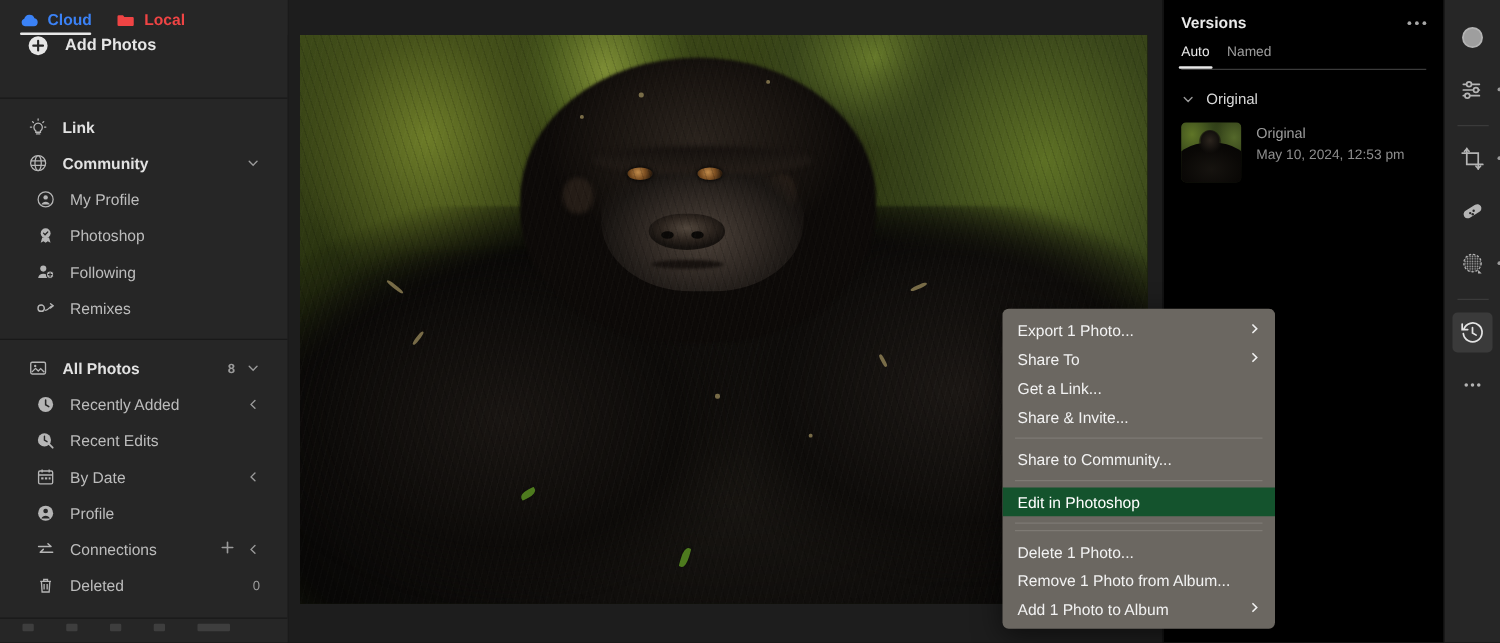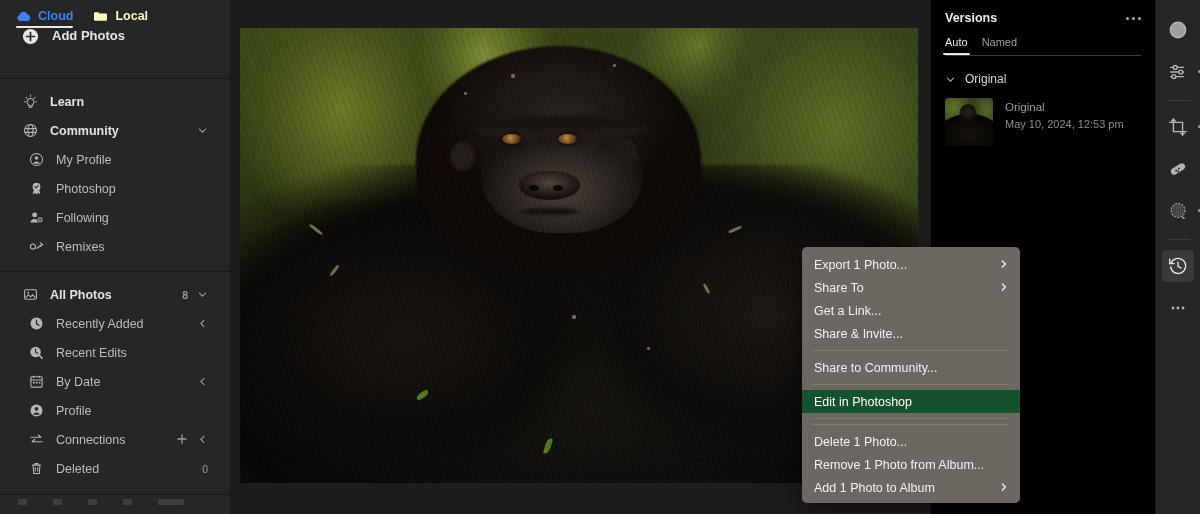--- a/index.html
+++ b/index.html
@@ -15,21 +15,21 @@
   .sidebar {
     position: absolute; left: 0; top: 0; width: 231px; height: 514px;
     background: #262626; border-right: 1px solid #191919;
   }
   .src-tabs {
     height: 28px; display: flex; align-items: flex-end; gap: 20px;
     padding: 0 16px; background: #262626;
   }
   .src-tab {
     display: flex; align-items: center; gap: 7px;
-    font-size: 12.5px; font-weight: bold; color: #fef9c3;
+    font-size: 12.5px; font-weight: bold; color: #ef4444;
     padding-bottom: 5px; position: relative; cursor: pointer;
   }
   .src-tab.active { color: #3b82f6; }
   .src-tab.active::after {
     content: ""; position: absolute; left: 0; right: 0; bottom: 0;
     height: 2px; background: #e8e8e8; border-radius: 1px;
   }
   .src-tab svg { display: block; }
 
   .add-photos {
@@ -293,21 +293,21 @@
 
     <div class="nav-group">
       <div class="nav-item bold">
         <span class="ico">
           <svg width="15" height="15" viewBox="0 0 16 16" fill="none" stroke="currentColor" stroke-width="1.1" stroke-linecap="round">
             <path d="M6 11.4a3.6 3.6 0 1 1 4 0v1.2H6Z"></path>
               <path d="M6.6 14h2.8"></path>
             <path d="M8 1.2v1.1M3.2 3.5l.8.8M12.8 3.5l-.8.8M1.4 8.2h1.1M13.5 8.2h1.1"></path>
           </svg>
         </span>
-        <span class="lbl">Learn</span>
+        <span class="lbl">Link</span>
       </div>
       <div class="nav-item bold">
         <span class="ico">
           <svg width="15" height="15" viewBox="0 0 16 16" fill="none" stroke="currentColor" stroke-width="1.1">
             <circle cx="8" cy="8" r="6.4"></circle>
               <ellipse cx="8" cy="8" rx="2.7" ry="6.4"></ellipse>
               <path d="M1.9 6h12.2M1.9 10h12.2"></path>
           </svg>
         </span>
         <span class="lbl">Community</span>

